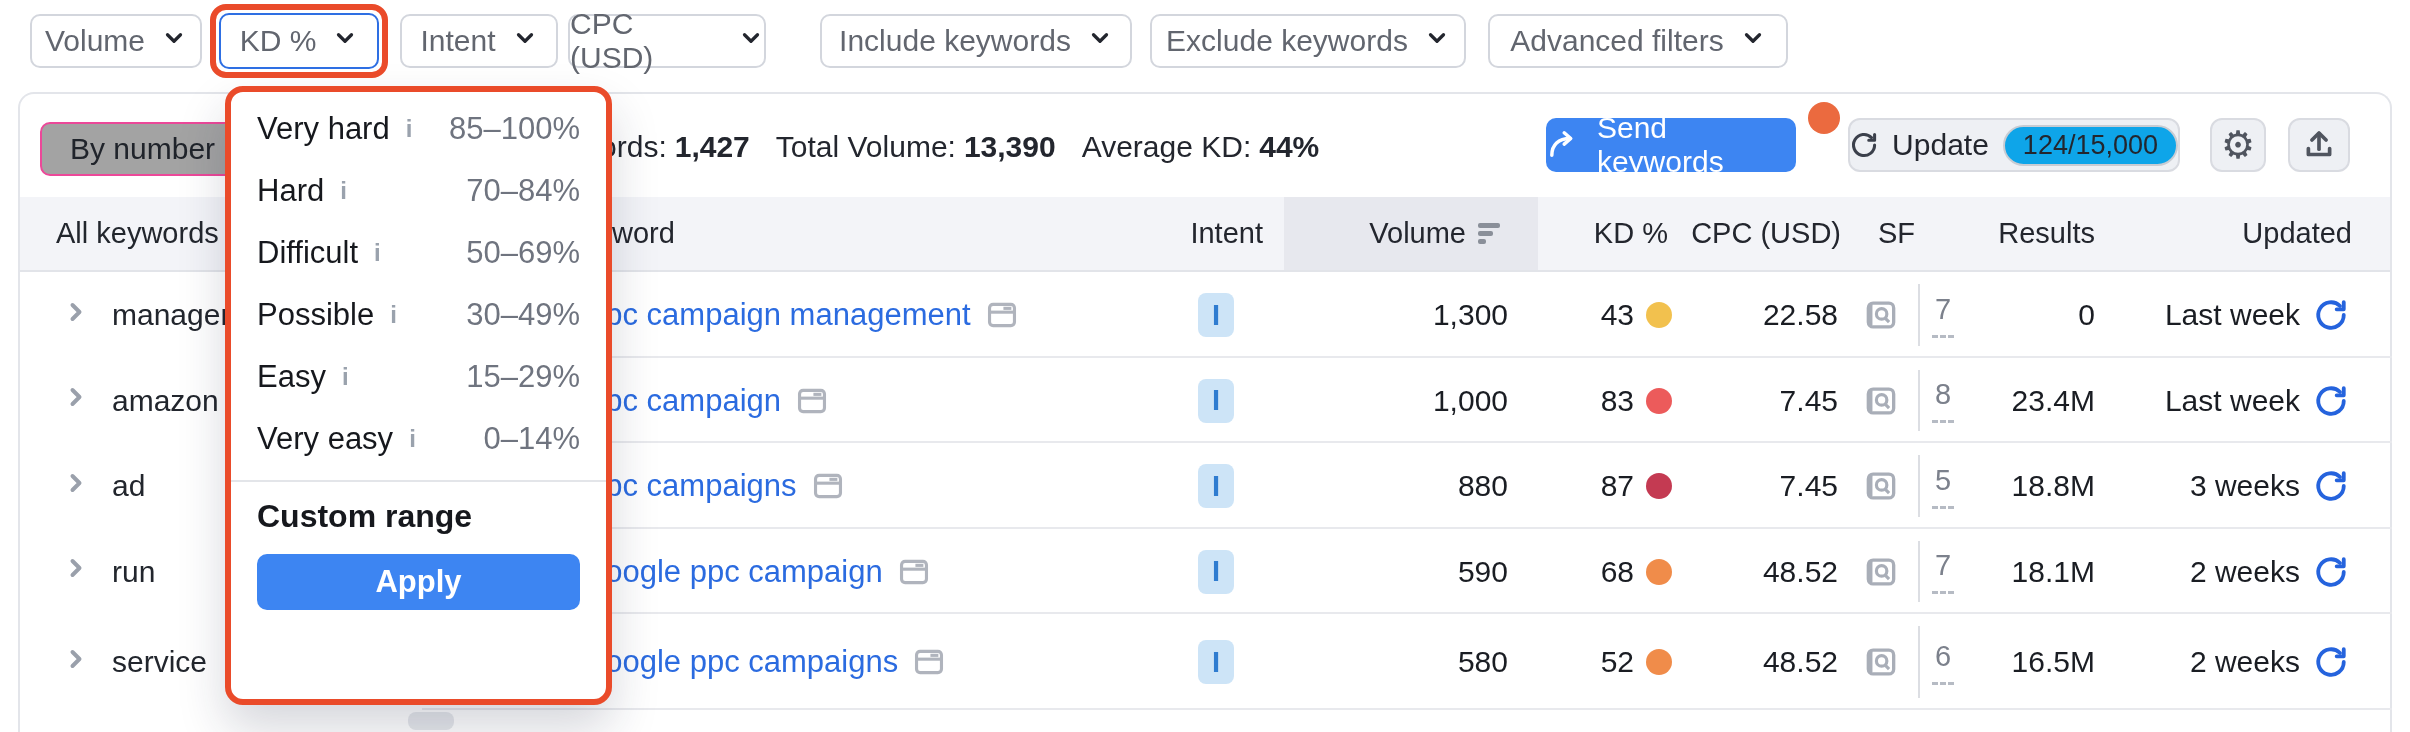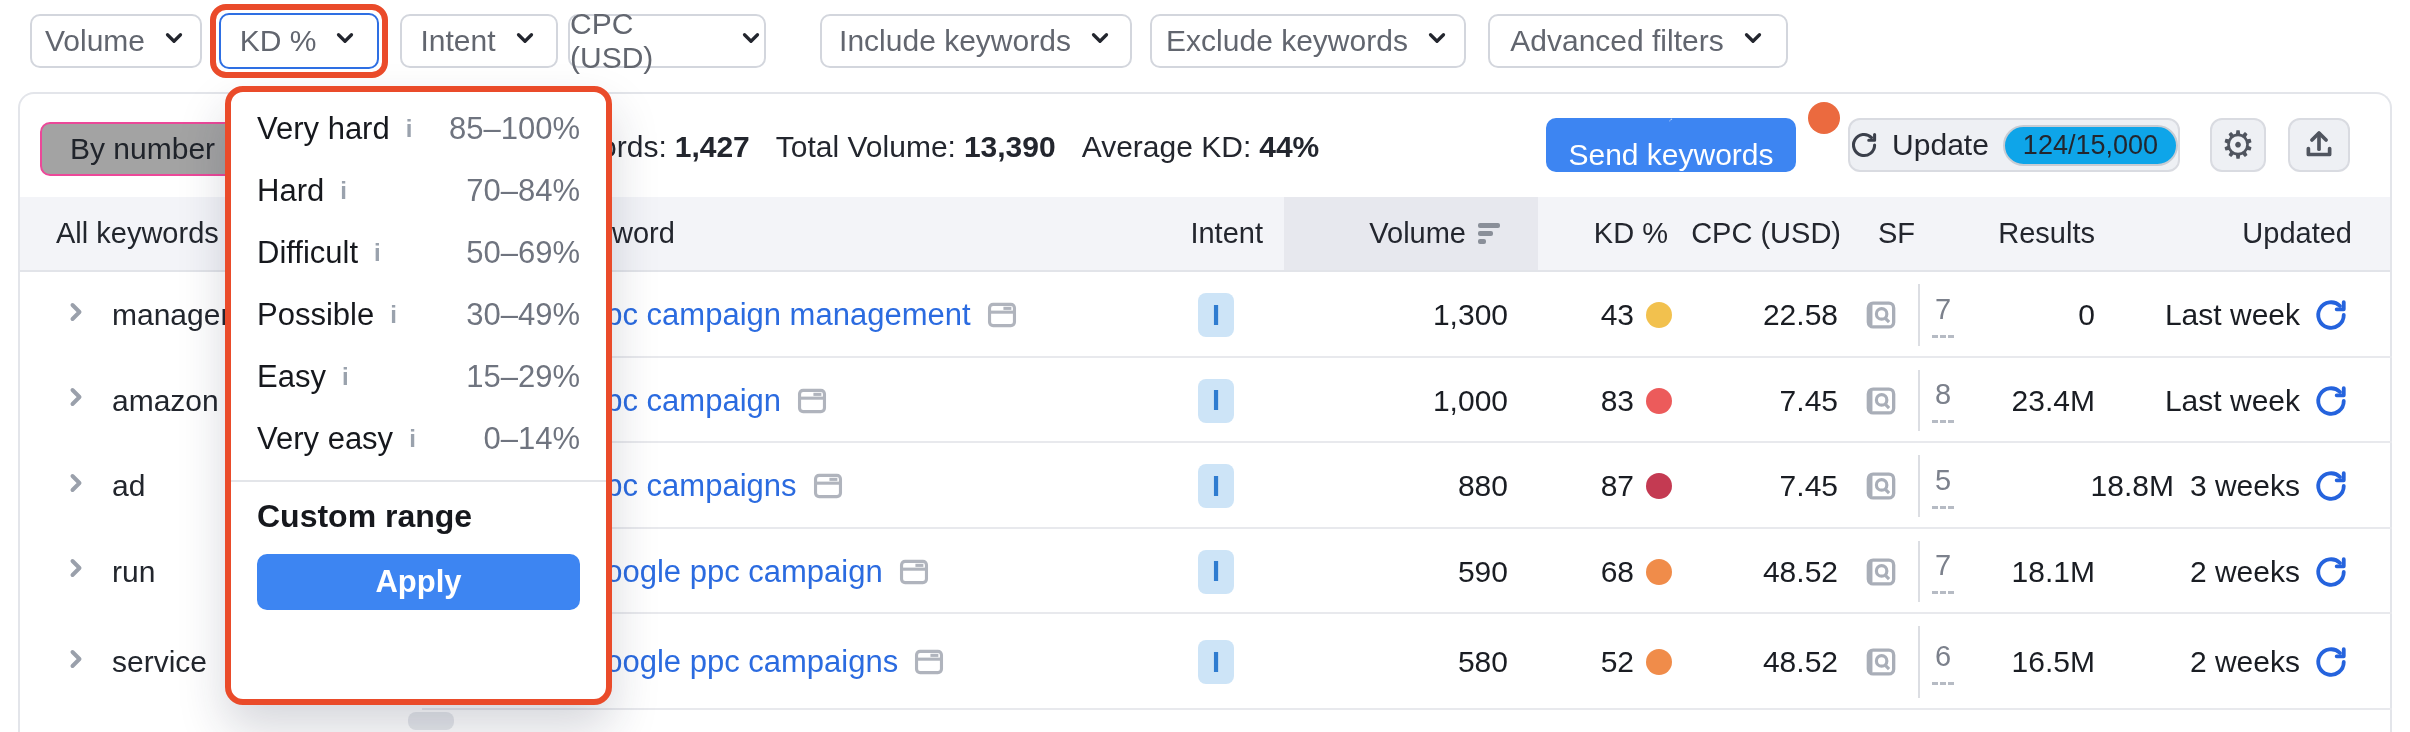--- a/index.html
+++ b/index.html
@@ -30,21 +30,21 @@
     border:2px solid #ec4899;border-radius:10px;display:flex;align-items:center;
     padding-left:28px;font-size:30px;color:#20242b;box-sizing:border-box;z-index:2;cursor:pointer;}
 
   .stats{position:absolute;left:490px;top:128px;height:38px;display:flex;gap:26px;
     align-items:center;font-size:30px;color:#23262e;z-index:2;white-space:nowrap;}
   .stats b{font-weight:700;margin-left:8px;}
   .stat{display:flex;align-items:center;}
 
   .send-btn{position:absolute;left:1546px;top:118px;width:250px;height:54px;background:#3d85f2;
     border-radius:10px;display:flex;align-items:center;justify-content:center;gap:16px;
-    color:#fff;font-size:30px;font-weight:500;z-index:2;cursor:pointer;flex-direction:column;}
+    color:#fff;font-size:30px;font-weight:500;z-index:2;cursor:pointer;}
   .send-dot{position:absolute;left:1808px;top:102px;width:32px;height:32px;border-radius:50%;
     background:#eb6a3f;z-index:3;}
   .update-btn{position:absolute;left:1848px;top:118px;width:332px;height:54px;background:#eef0f4;
     border:2px solid #d9dbe1;border-radius:12px;display:flex;align-items:center;justify-content:center;
     gap:14px;font-size:30px;color:#23262e;box-sizing:border-box;z-index:2;cursor:pointer;}
   .quota-pill{border:2px solid #c8ccd3;background:#0ea5e9;border-radius:24px;padding:3px 18px;
     font-size:27px;color:#23262e;}
   .icon-btn{position:absolute;top:118px;height:54px;background:#eef0f4;border:2px solid #d9dbe1;
     border-radius:12px;display:flex;align-items:center;justify-content:center;box-sizing:border-box;
     z-index:2;cursor:pointer;}
@@ -393,21 +393,21 @@
             <rect x="4" y="4.5" width="2.6" height="15" rx="1.3" fill="#a9aeb8" stroke="none"></rect>
             <circle cx="12.4" cy="11.3" r="3.3" stroke-width="2"></circle>
             <path d="M14.8 14.2l2.3 2.3" stroke-width="2"></path>
           </svg>
         </span>
       </div>
       <div class="vline"></div>
       <div class="cell" style="left: 1914px; align-items: center;">
         <span class="sf-val">5</span>
       </div>
-      <div class="cell" style="left: 1936px; width: 220px; justify-content: flex-end;">
+      <div class="cell" style="left: 1857px; width: 220px; justify-content: flex-end;">
         <span class="num">18.8M</span>
       </div>
       <div class="cell" style="left: 2062px; width: 220px; justify-content: flex-end;">
         <span class="num">3 weeks</span>
       </div>
       <div class="cell" style="left: 2296px;">
         <span style="display: flex;">
           <svg width="34" height="34" viewBox="0 0 24 24" fill="none" stroke="#2563dd" stroke-width="2.7" stroke-linecap="round" stroke-linejoin="round">
             <path d="M21 12a9 9 0 1 1-2.64-6.36"></path>
             <path d="M21 3v5h-5"></path>

